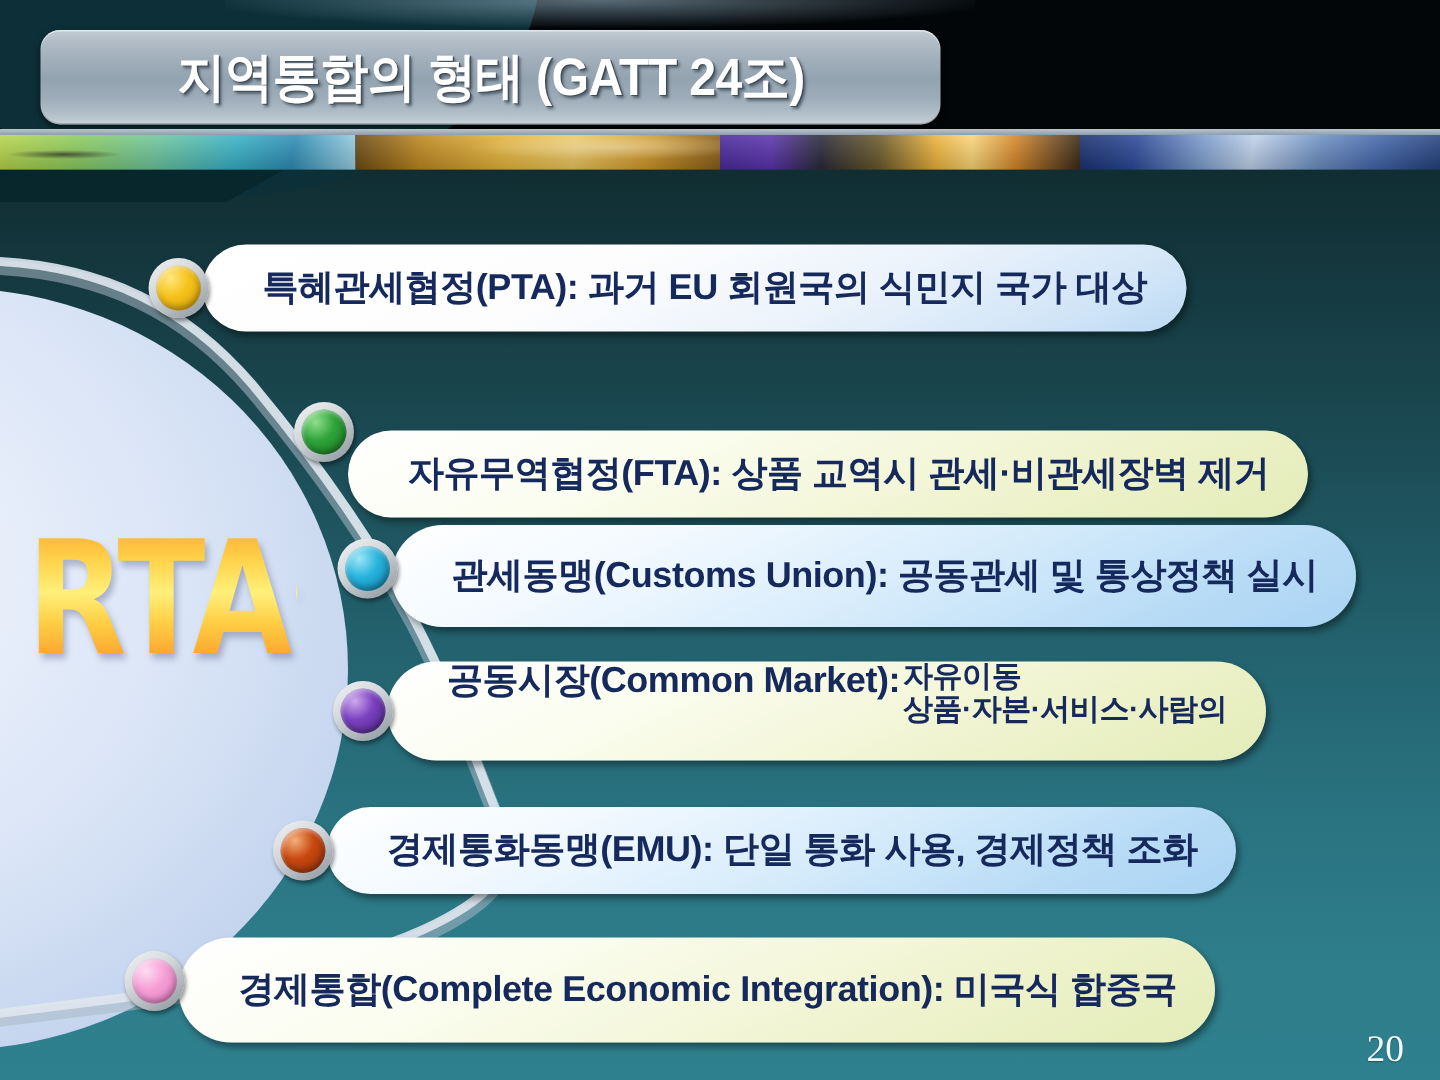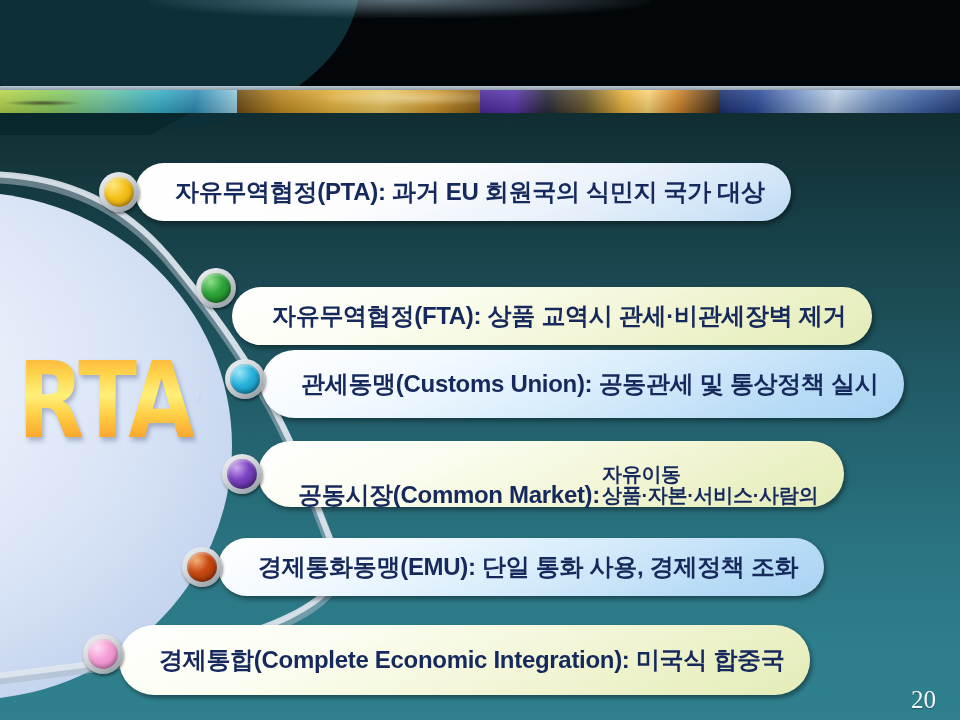--- a/index.html
+++ b/index.html
@@ -206,21 +206,21 @@
     line-height: 1.05;
   }
   .pill-text-small {
     font-size: 20px;
     font-weight: bold;
     color: #16295c;
     line-height: 1.08;
     white-space: nowrap;
     letter-spacing: -0.3px;
   }
-  .split { display: flex; align-items: flex-end; }
+  .split { display: flex; align-items: flex-start; }
   .split .stack { display: flex; flex-direction: column; margin-left: 2px; }
 
   
   .knob {
     position: absolute;
     width: 40px; height: 40px;
     border-radius: 50%;
     z-index: 9;
     background: linear-gradient(145deg, #f2f4f5 0%, #d3d8dc 40%, #a8b0b6 75%, #8d959c 100%);
     box-shadow: 1px 2px 3px rgba(0,0,0,0.45);
@@ -264,33 +264,36 @@
              C 240 545 160 560 60 572 C 20 577 -5 580 -20 582" fill="none" stroke="#aab8c4" stroke-width="10" opacity="0.55"></path>
     <path d="M -10 74 C 70 76 125 106 168 156 C 218 216 250 264 275 311
              C 305 368 320 416 335 451 C 345 476 330 496 290 516
              C 240 541 160 556 60 568 C 20 573 -5 576 -20 578" fill="none" stroke="#dfe7ee" stroke-width="6" opacity="0.9"></path>
   </svg>
 
   <div id="topband"></div>
   <div id="topband-curve"></div>
   <div id="topband-sheen"></div>
 
+  <div id="title-plaque">
+    <span id="title-text">지역통합의 형태 (GATT 24조)</span>
+  </div>
 
   <div id="strip-top-rule"></div>
   <div id="strip">
     <div class="strip-seg" id="seg-green"></div>
     <div class="strip-seg" id="seg-gold"></div>
     <div class="strip-seg" id="seg-purple"></div>
     <div class="strip-seg" id="seg-blue"></div>
   </div>
   <div id="strip-dark-wedge"></div>
 
   <div class="row" style="left:135px; top:163px;">
     <div class="pill pill-white" style="height:58px;">
-      <span class="pill-text">자유무역협정(PTA): 과거 EU 회원국의 식민지 국가 대상</span>
+      <span class="pill-text">특혜관세협정(PTA): 과거 EU 회원국의 식민지 국가 대상</span>
     </div>
   </div>
   <div class="knob" style="left:99px; top:172px;">
     <div class="knob-core k-yellow"></div>
   </div>
 
   <div class="row" style="left:232px; top:259px;margin-top:28px;">
     <div class="pill pill-lime" style="height:58px;">
       <span class="pill-text">자유무역협정(FTA): 상품 교역시 관세·비관세장벽 제거</span>
     </div>

